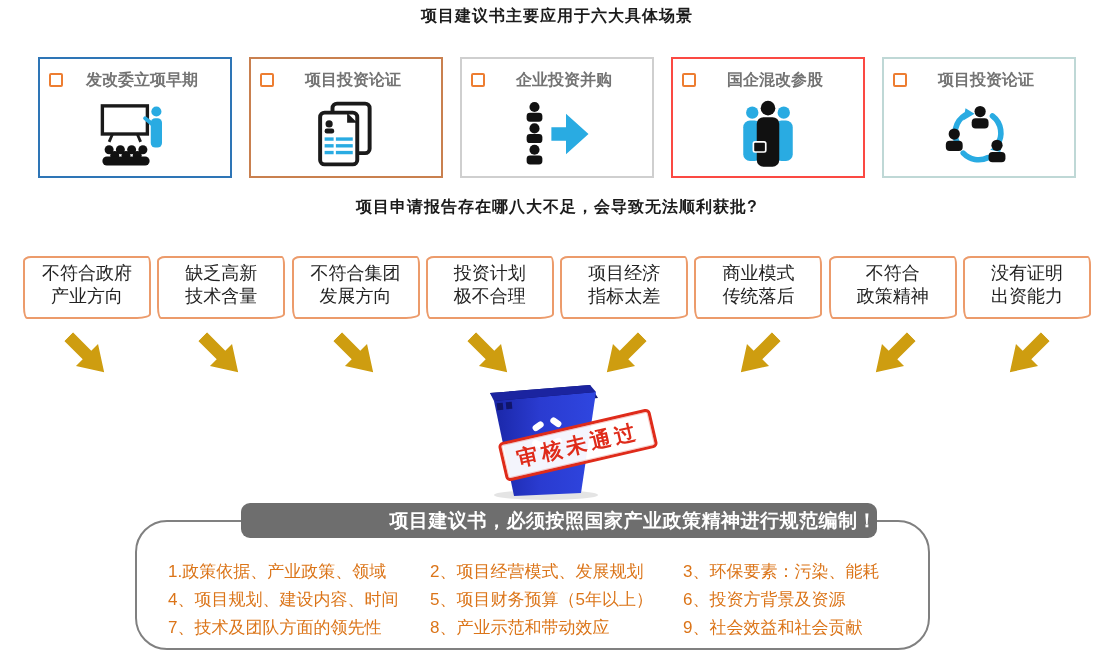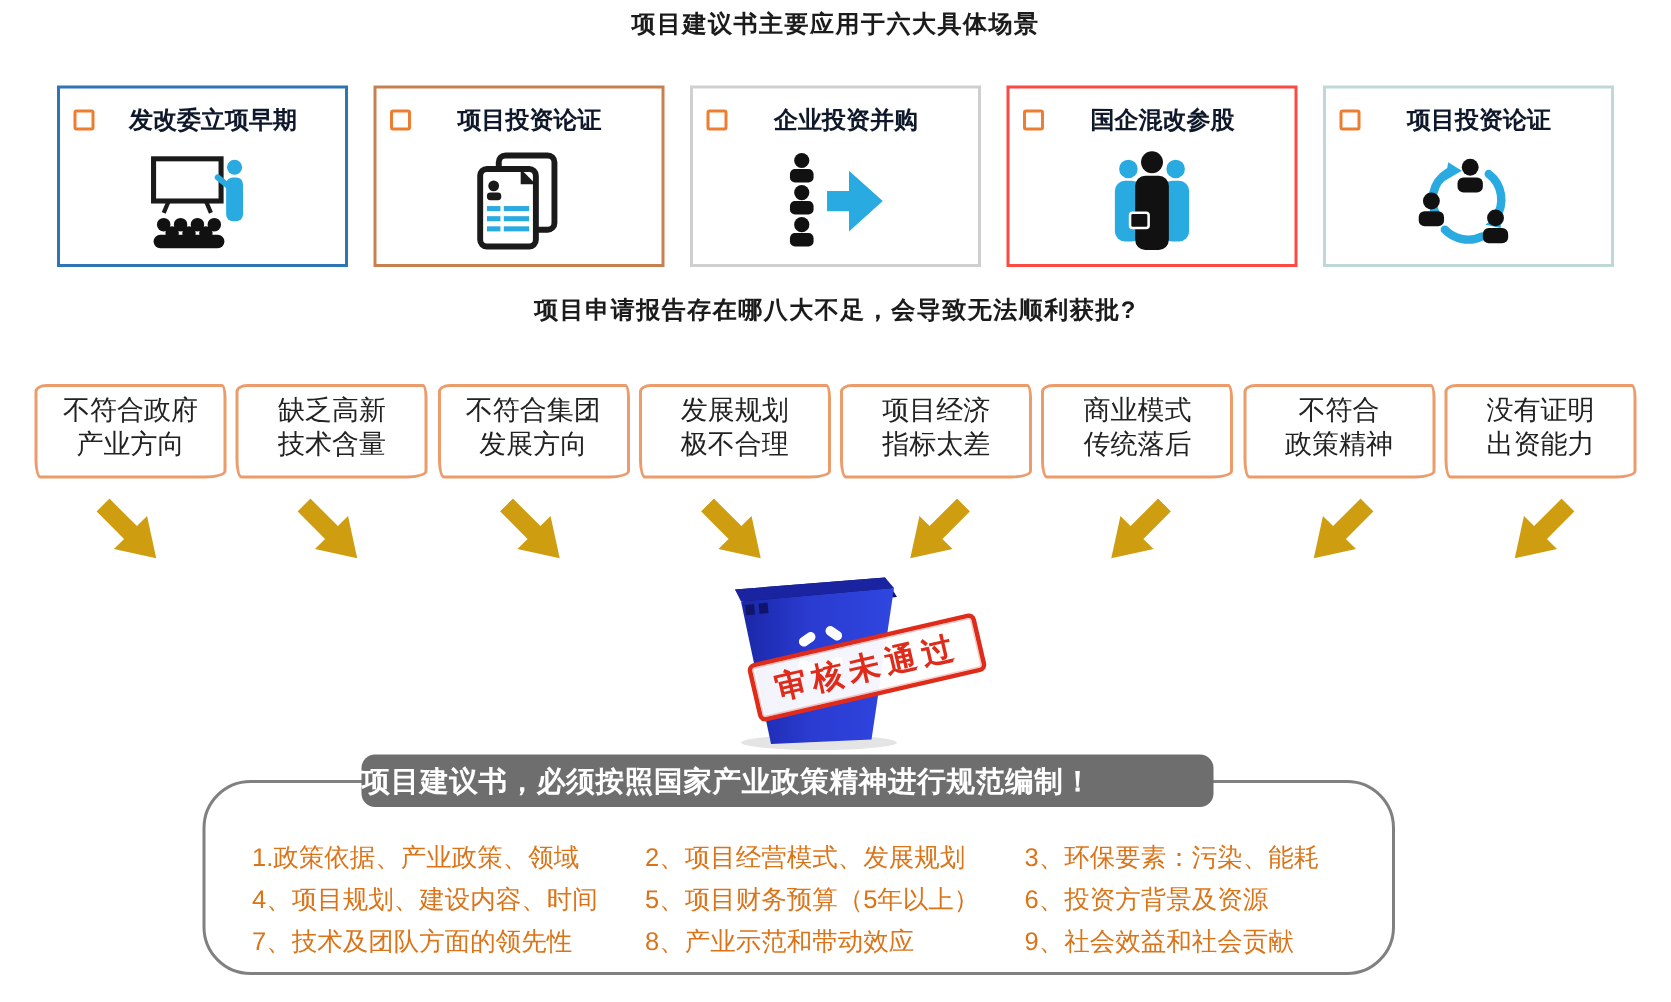--- a/index.html
+++ b/index.html
@@ -14,21 +14,21 @@
 
   
   .cards-row{position:absolute;left:38px;top:57px;width:1038px;height:121px;
              display:flex;gap:17px;}
   .scene-card{flex:1;background:#fff;border:2px solid #ccc;position:relative;
               display:flex;flex-direction:column;align-items:center;}
   .card-head{position:relative;width:100%;height:30px;margin-top:6px;
              display:flex;align-items:center;justify-content:center;}
   .chk{position:absolute;left:9px;top:8px;width:10px;height:10px;
        border:2px solid #ED7D31;border-radius:2px;background:#fff;}
-  .card-label{font-size:16px;font-weight:bold;color:#0f172a;white-space:nowrap;
+  .card-label{font-size:16px;font-weight:bold;color:#737373;white-space:nowrap;
               padding-left:14px;}
   .card-icon{flex:1;display:flex;align-items:center;justify-content:center;padding-bottom:4px;}
 
   
   .bubbles-row{position:absolute;left:26px;top:256px;width:1062px;
                display:flex;justify-content:space-between;}
   .bubble-cell{width:122px;display:flex;flex-direction:column;align-items:center;}
   .bubble{width:128px;min-height:50px;border:2px solid #84cc16;background:#fff;
           border-radius:8px 3px 14px 4px / 5px 9px 5px 12px;
           display:flex;align-items:center;justify-content:center;
@@ -44,23 +44,23 @@
   .can-svg{position:absolute;left:42px;top:0;}
   .stamp{position:absolute;left:72px;top:44px;width:150px;height:34px;
          border:3px solid #DF2B1A;border-radius:5px;background:rgba(255,255,255,.95);
          transform:rotate(-13deg);display:flex;align-items:center;justify-content:center;
          box-shadow:0 0 0 1px rgba(223,43,26,.25) inset;}
   .stamp span{font-size:21px;font-weight:bold;color:#DF2B1A;letter-spacing:4px;}
 
   
   .guide-box{position:absolute;left:135px;top:520px;width:795px;height:130px;
              border:2px solid #808080;border-radius:32px;background:#fff;z-index:1;box-sizing:border-box;}
-  .guide-banner{position:absolute;left:241px;top:503px;width:568px;height:35px;
+  .guide-banner{position:absolute;left:241px;top:503px;width:636px;height:35px;
                 background:#6E6E6E;border-radius:9px;z-index:2;
-                display:flex;align-items:center;justify-content:flex-start;}
+                display:flex;align-items:center;justify-content:flex-end;}
   .guide-banner span{color:#fff;font-size:19px;font-weight:bold;letter-spacing:0.5px;}
   .guide-grid{position:absolute;left:168px;top:558px;width:745px;z-index:3;
               display:grid;grid-template-columns:262px 253px auto;
               font-size:17px;line-height:28px;color:#DB7418;white-space:nowrap;}
 </style>
 </head>
 <body>
 
 <div class="stage">
 
@@ -205,21 +205,21 @@
         </svg>
     </div>
     <div class="bubble-cell">
       <div class="bubble" style="border-color: rgb(236, 155, 107);">不符合集团
 发展方向</div>
       <svg class="gold-arrow arr-dr" viewBox="0 0 60 40">
         <polygon class="arrow-poly" points="0,13 30,13 30,2 58,20 30,38 30,27 0,27" fill="#CE9D10"></polygon>
         </svg>
     </div>
     <div class="bubble-cell">
-      <div class="bubble" style="border-color: rgb(236, 155, 107);">发展规划
+      <div class="bubble" style="border-color: rgb(236, 155, 107);">投资计划
 极不合理</div>
       <svg class="gold-arrow arr-dr" viewBox="0 0 60 40">
         <polygon class="arrow-poly" points="0,13 30,13 30,2 58,20 30,38 30,27 0,27" fill="#CE9D10"></polygon>
         </svg>
     </div>
     <div class="bubble-cell">
       <div class="bubble" style="border-color: rgb(236, 155, 107);">项目经济
 指标太差</div>
       <svg class="gold-arrow arr-dl" viewBox="0 0 60 40">
         <polygon class="arrow-poly" points="0,13 30,13 30,2 58,20 30,38 30,27 0,27" fill="#CE9D10"></polygon>

